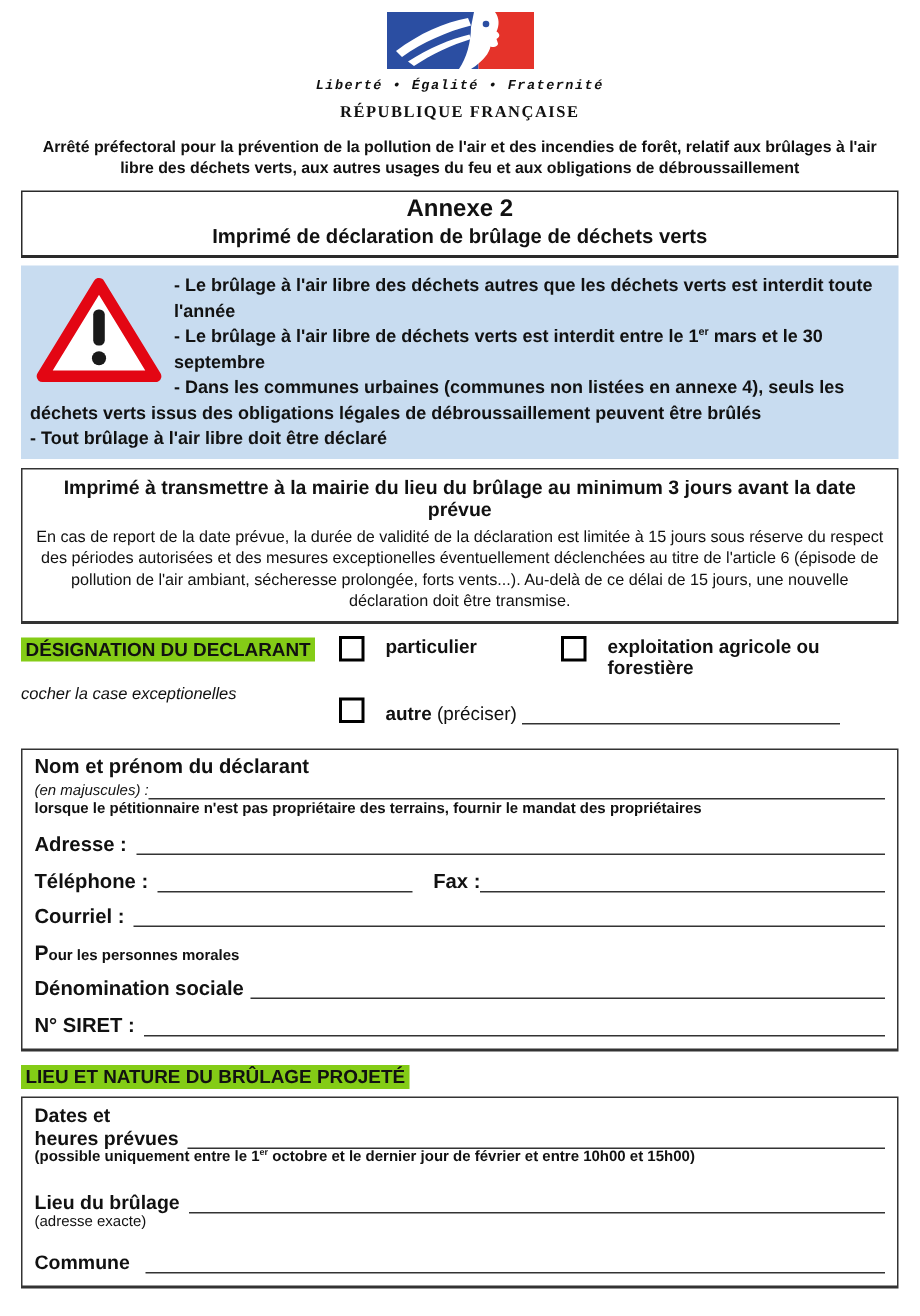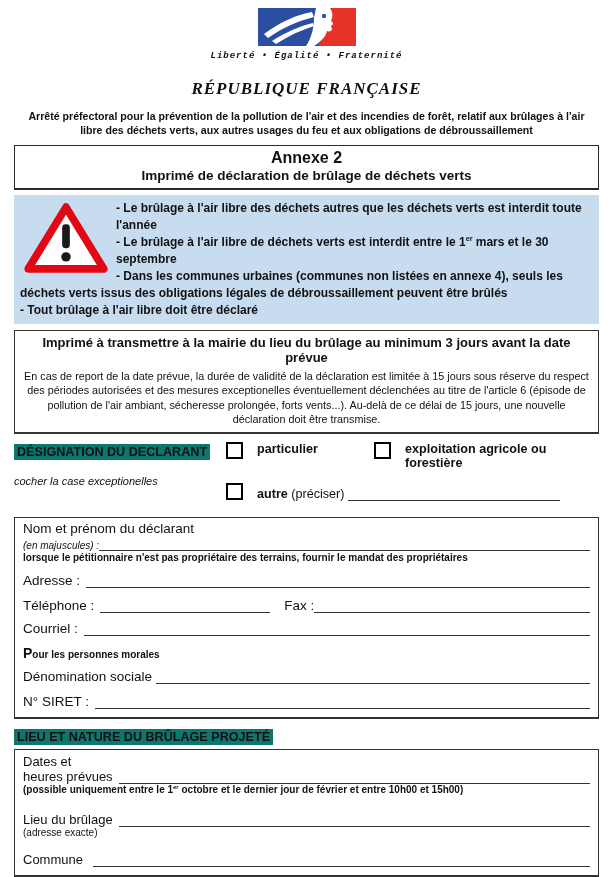--- a/index.html
+++ b/index.html
@@ -8,21 +8,21 @@
     font-family:"Liberation Sans","DejaVu Sans",sans-serif;
     color:#111;
     -webkit-font-smoothing:antialiased;
   }
   .page{width:613px;height:877px;padding:0 14px;box-sizing:border-box;}
 
   
   .logo-wrap{text-align:center;padding-top:8px;}
   .logo-flag{display:inline-block;}
   .logo-motto{font-family:Liberation Mono, monospace;font-style:italic;font-weight:bold;font-size:9px;letter-spacing:1px;margin-top:1px;}
-  .logo-republic{font-family:"Liberation Serif","DejaVu Serif",serif;font-weight:bold;font-size:17px;letter-spacing:1px;margin-top:18px;font-style:italic;}
+  .logo-republic{font-family:"Liberation Serif","DejaVu Serif",serif;font-weight:bold;font-size:11px;letter-spacing:1px;margin-top:7px;}
 
   
   .intro{margin:11px auto 0;width:99%;text-align:center;font-weight:bold;font-size:10.6px;line-height:1.32;}
 
   
   .annexe-box{margin-top:7px;border:1.5px solid #2a2a2a;border-bottom-width:2px;padding:3px 4px 5px;text-align:center;}
   .annexe-title{font-size:16px;font-weight:bold;}
   .annexe-subtitle{font-size:13.5px;font-weight:bold;margin-top:1px;}
 
   
@@ -33,35 +33,35 @@
   sup.sm{font-size:0.6em;vertical-align:super;}
 
   
   .transmit-box{margin-top:6px;border:1.5px solid #333;border-bottom-width:2px;padding:4px 6px 6px;text-align:center;}
   .transmit-title{font-weight:bold;font-size:13px;}
   .transmit-body{font-size:10.8px;line-height:1.32;margin-top:4px;}
 
   
   .designation{margin-top:8px;display:flex;}
   .designation-left{width:212px;flex:0 0 auto;}
-  .hl-heading{display:inline-block;background:#0f766e;font-weight:bold;font-size:12.6px;padding:1px 3px;}
+  .hl-heading{display:inline-block;background:#84cc16;font-weight:bold;font-size:12.6px;padding:1px 3px;}
   .designation-note{font-style:italic;font-size:11px;margin-top:15px;}
   .designation-right{flex:1;}
   .chk-row{display:flex;align-items:flex-start;margin-bottom:13px;}
   .checkbox{width:13px;height:13px;border:2px solid #000;flex:0 0 auto;display:inline-block;background:#fff;}
   .opt-label{font-weight:bold;font-size:12.6px;margin-left:14px;}
   .opt1{width:148px;flex:0 0 auto;display:flex;}
   .opt2{display:flex;flex:1;}
   .writein{border-bottom:1.2px solid #333;flex:1;height:14px;}
   .writein.fixed{flex:0 0 auto;}
 
   
   .box{border:1.5px solid #333;border-bottom-width:2px;}
   .declarant-box{margin-top:3px;padding:3px 8px 8px;}
-  .lbl-lg{font-weight:normal;font-size:13.5px;}
+  .lbl-lg{font-weight:bold;font-size:13.5px;}
   .row{display:flex;align-items:flex-end;}
   .sub-it{font-style:italic;font-size:10px;}
   .note-sm{font-weight:bold;font-size:10px;margin-top:1px;}
   .mt10{margin-top:10px;} .mt8{margin-top:8px;}
   .morales{font-size:10px;font-weight:bold;margin-top:9px;}
   .morales::first-letter{font-size:14px;}
 
   
   .lieu-heading-wrap{margin-top:8px;}
   .lieu-box{margin-top:4px;padding:4px 8px 8px;}

